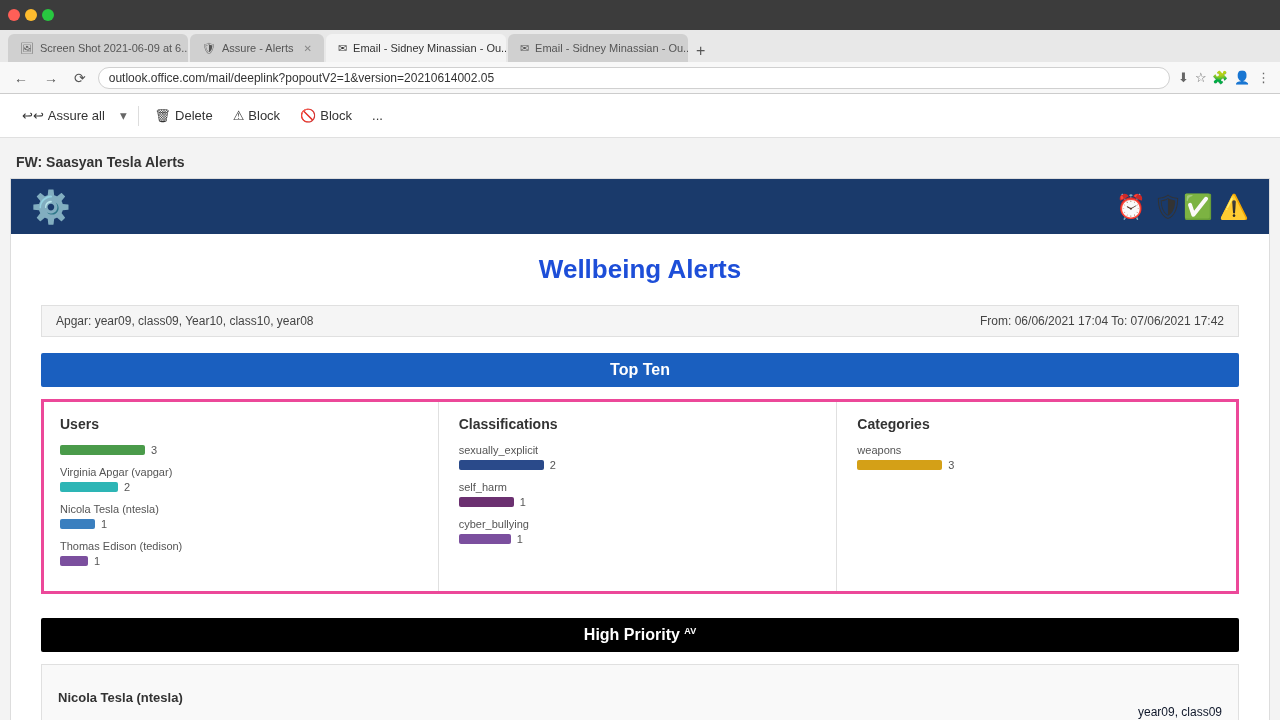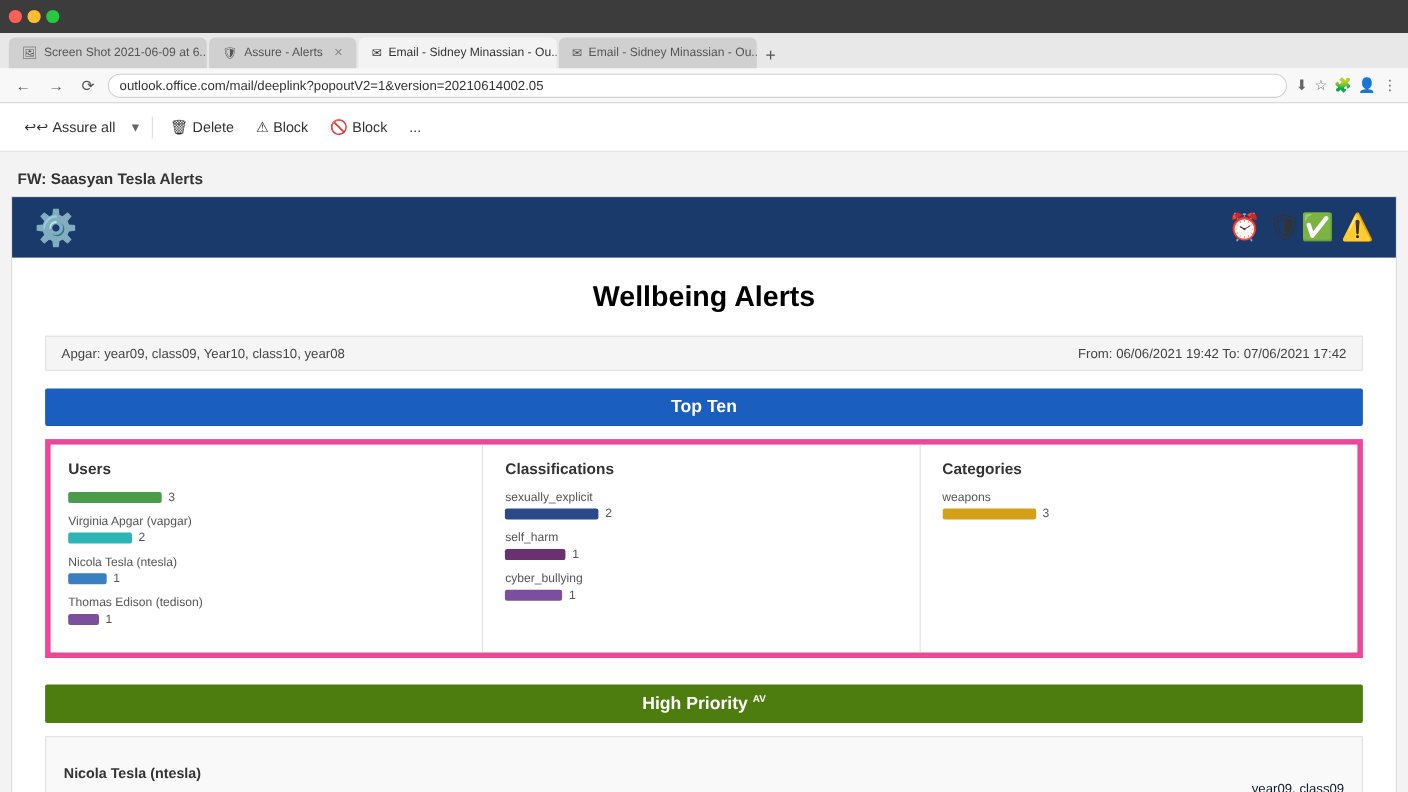--- a/index.html
+++ b/index.html
@@ -38,30 +38,30 @@
     .email-body { background: #fff; margin: 0 10px; border: 1px solid #ddd; }
 
     
     .email-header-banner { background: #1a3a6b; height: 55px; display: flex; align-items: center; padding: 0 20px; justify-content: space-between; }
     .header-logo { display: flex; align-items: center; gap: 8px; }
     .header-right-icons { display: flex; align-items: center; gap: 6px; font-size: 24px; }
 
     
     .email-content { padding: 20px 30px; }
 
-    .page-title { text-align: center; font-size: 26px; font-weight: 700; color: #000000; margin-bottom: 20px; }
+    .page-title { text-align: center; font-size: 26px; font-weight: 700; color: #1d4ed8; margin-bottom: 20px; }
 
     .groups-bar { background: #f5f5f5; border: 1px solid #e0e0e0; padding: 8px 14px; display: flex; justify-content: space-between; font-size: 12px; color: #444; margin-bottom: 16px; }
 
     
     .section-header { background: #1a5fbf; color: #fff; padding: 8px 14px; font-size: 16px; font-weight: 600; border-radius: 2px; margin-bottom: 12px; text-align: center; }
-    .section-header-red { background: #4d7c0f; }
-
-    
-    .top-ten-grid { display: grid; grid-template-columns: 1fr 1fr 1fr; gap: 4px; border: 5px solid #ec4899; margin-bottom: 24px; }
+    .section-header-red { background: #000000; }
+
+    
+    .top-ten-grid { display: grid; grid-template-columns: 1fr 1fr 1fr; gap: 4px; border: 3px solid #ec4899; margin-bottom: 24px; }
     .top-ten-col { padding: 14px 16px; border-right: 1px solid #e0e0e0; }
     .top-ten-col:last-child { border-right: none; }
     .col-title { font-size: 14px; font-weight: 600; color: #333; margin-bottom: 12px; }
 
     .bar-row { margin-bottom: 10px; }
     .bar-label { font-size: 11px; color: #555; margin-bottom: 3px; }
     .bar-container { display: flex; align-items: center; gap: 6px; }
     .bar { height: 10px; border-radius: 2px; }
     .bar-value { font-size: 11px; color: #555; min-width: 10px; }
 
@@ -172,21 +172,21 @@
         <span>⚠️</span>
       </div>
     </div>
 
     <div class="email-content">
 
       <div class="page-title">Wellbeing Alerts</div>
 
       <div class="groups-bar">
         <span>Apgar: year09, class09, Year10, class10, year08</span>
-        <span>From: 06/06/2021 19:42 To: 07/06/2021 17:42</span>
+        <span>From: 06/06/2021 17:04 To: 07/06/2021 17:42</span>
       </div>
 
       <div class="section-header">
         <span>Top Ten</span>
       </div>
 
       <div class="top-ten-grid">
 
         <div class="top-ten-col">
           <div class="col-title">Users</div>

